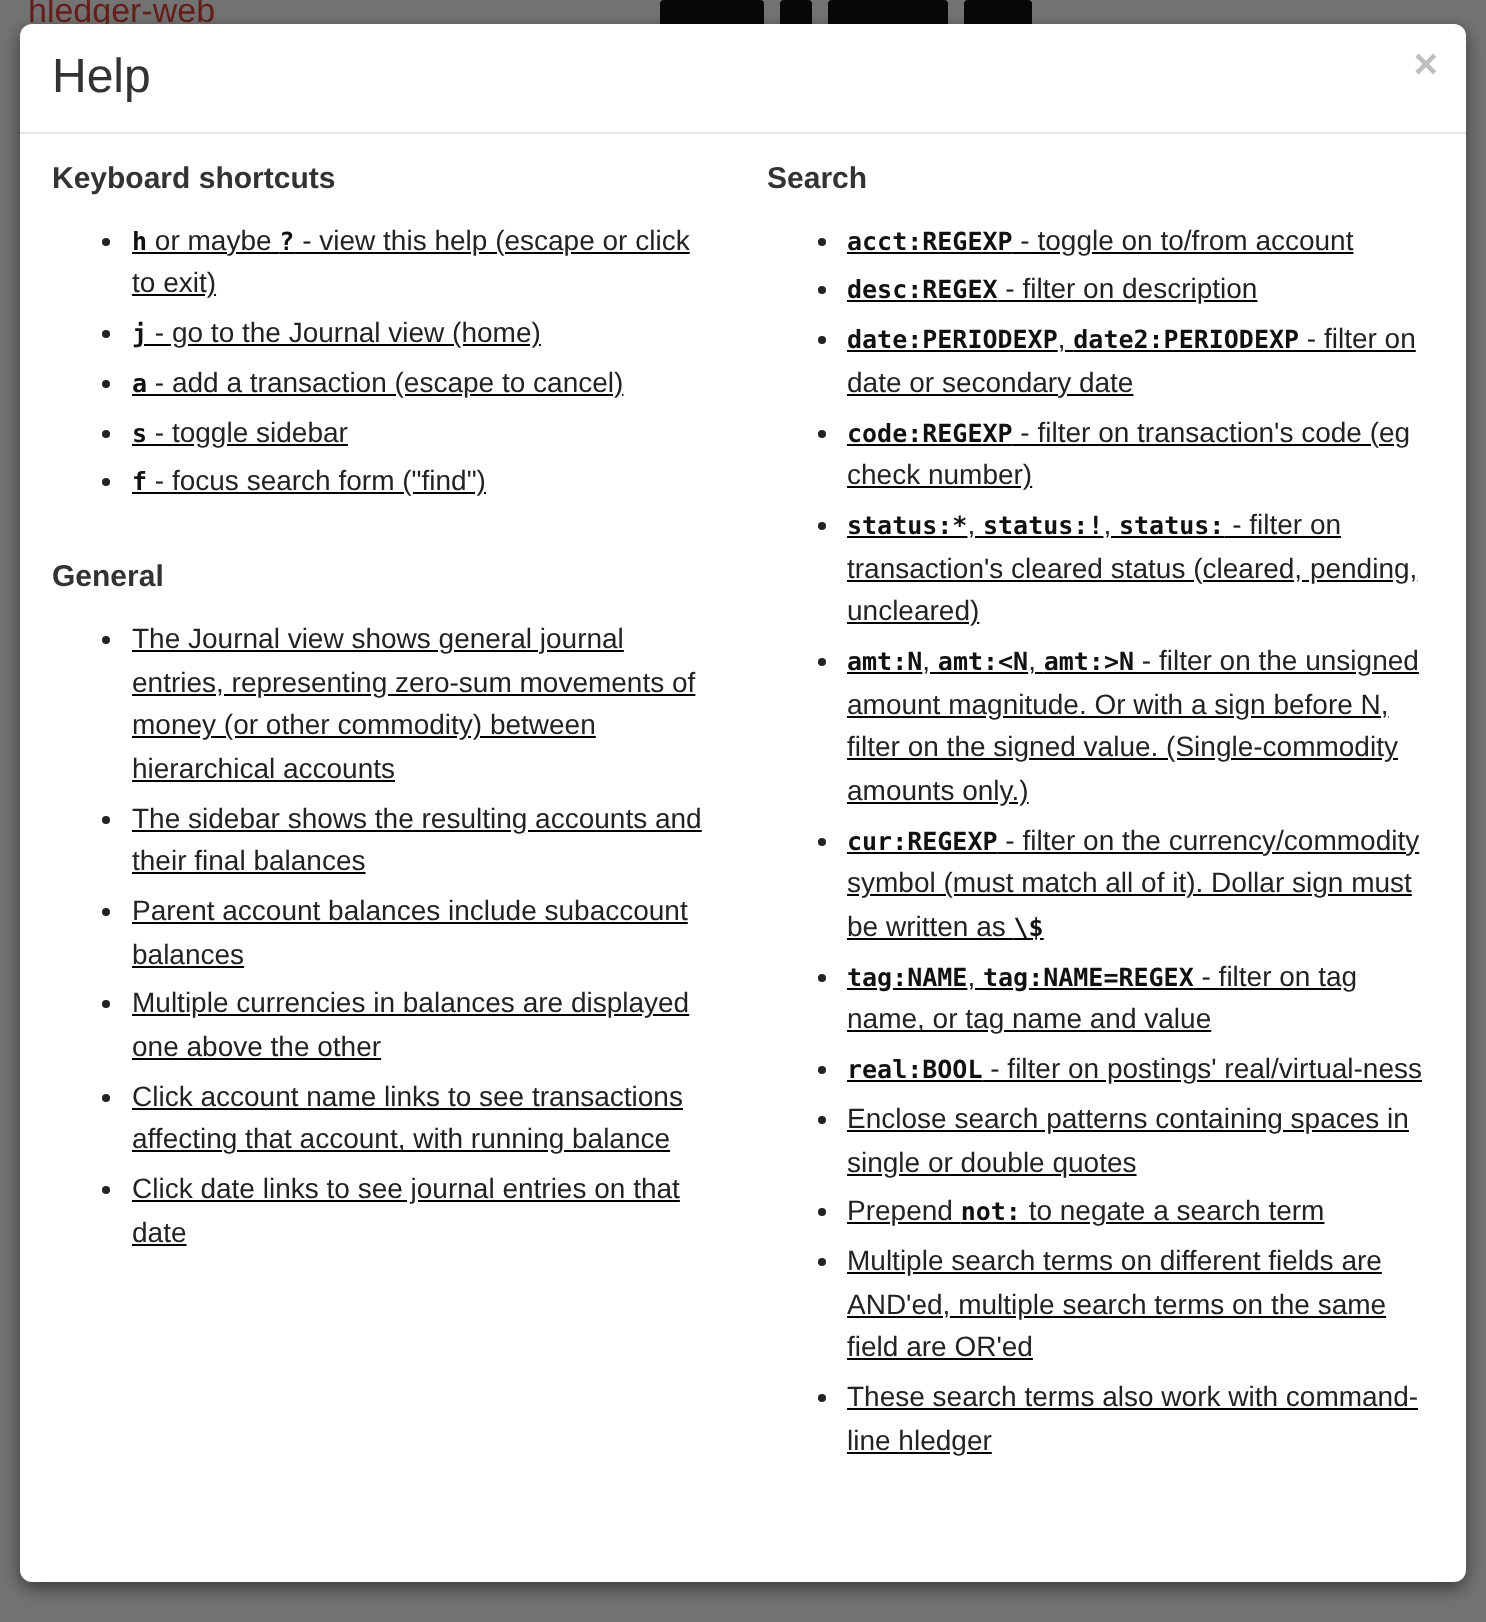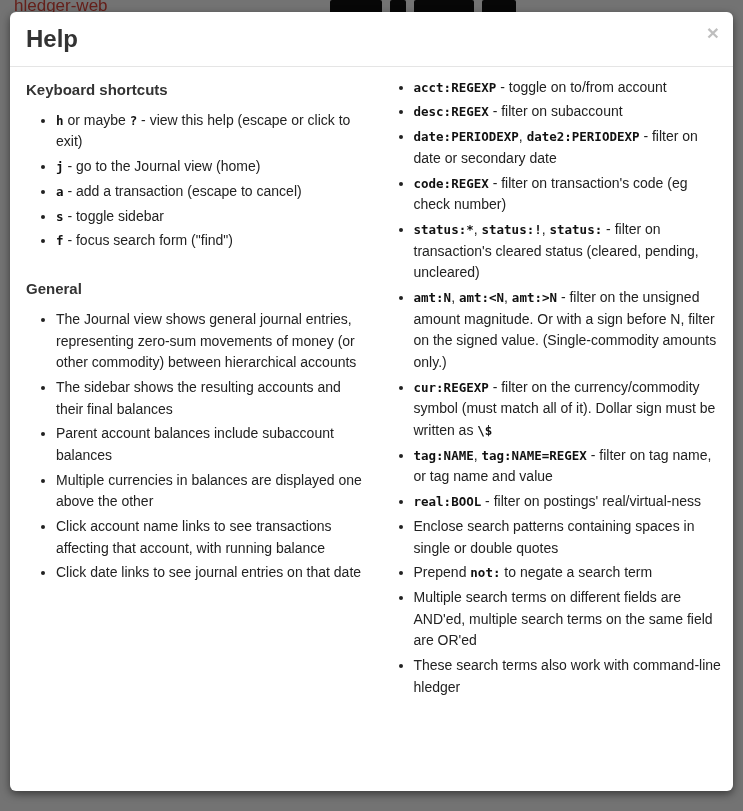--- a/index.html
+++ b/index.html
@@ -72,21 +72,21 @@
     overflow: hidden;
   }
   .modal-header {
     position: relative;
     padding: 13px 16px 12px 16px;
     border-bottom: 1px solid #e5e5e5;
   }
   .modal-title {
     margin: 0;
     font-size: 24px;
-    font-weight: 700;
+    font-weight: 400;
     color: #333;
     line-height: 1.2;
   }
   .close {
     position: absolute;
     top: 10px;
     right: 14px;
     background: none;
     border: none;
     padding: 0;
@@ -107,23 +107,24 @@
     padding-right: 6px;
   }
   .col .section-heading {
     font-size: 15px;
     font-weight: 700;
     color: #333;
     margin: 28px 0 12px 8px;
   }
   .col .section-heading:first-child { margin-top: 6px; }
   .bullet-list {
-    margin: 2px;
+    margin: 12px;
     padding: 0 0 0 36px;
     list-style: disc;
+    text-decoration: underline;
   }
   .bullet-list li {
     font-size: 14px;
     line-height: 1.55;
     color: #222;
     margin-bottom: 3px;
   }
   .code {
     font-family: "DejaVu Sans Mono", monospace;
     font-weight: 700;
@@ -167,25 +168,26 @@
           <ul class="bullet-list">
             <li><span>The Journal view shows general journal entries, representing zero-sum movements of money (or other commodity) between hierarchical accounts</span></li>
             <li><span>The sidebar shows the resulting accounts and their final balances</span></li>
             <li><span>Parent account balances include subaccount balances</span></li>
             <li><span>Multiple currencies in balances are displayed one above the other</span></li>
             <li><span>Click account name links to see transactions affecting that account, with running balance</span></li>
             <li><span>Click date links to see journal entries on that date</span></li>
           </ul>
         </div>
       <div class="col">
+          <div class="section-heading">Search</div>
           <ul class="bullet-list">
             <li><span class="code">acct:REGEXP</span><span> - toggle on to/from account</span></li>
-            <li><span class="code">desc:REGEX</span><span> - filter on subaccount</span></li>
+            <li><span class="code">desc:REGEX</span><span> - filter on description</span></li>
             <li><span class="code">date:PERIODEXP</span><span>, </span><span class="code">date2:PERIODEXP</span><span> - filter on date or secondary date</span></li>
-            <li><span class="code">code:REGEX</span><span> - filter on transaction's code (eg check number)</span></li>
+            <li><span class="code">code:REGEXP</span><span> - filter on transaction's code (eg check number)</span></li>
             <li><span class="code">status:*</span><span>, </span><span class="code">status:!</span><span>, </span><span class="code">status:</span><span> - filter on transaction's cleared status (cleared, pending, uncleared)</span></li>
             <li><span class="code">amt:N</span><span>, </span><span class="code">amt:&lt;N</span><span>, </span><span class="code">amt:&gt;N</span><span> - filter on the unsigned amount magnitude. Or with a sign before N, filter on the signed value. (Single-commodity amounts only.)</span></li>
             <li><span class="code">cur:REGEXP</span><span> - filter on the currency/commodity symbol (must match all of it). Dollar sign must be written as </span><span class="code">\$</span></li>
             <li><span class="code">tag:NAME</span><span>, </span><span class="code">tag:NAME=REGEX</span><span> - filter on tag name, or tag name and value</span></li>
             <li><span class="code">real:BOOL</span><span> - filter on postings' real/virtual-ness</span></li>
             <li><span>Enclose search patterns containing spaces in single or double quotes</span></li>
             <li><span>Prepend </span><span class="code">not:</span><span> to negate a search term</span></li>
             <li><span>Multiple search terms on different fields are AND'ed, multiple search terms on the same field are OR'ed</span></li>
             <li><span>These search terms also work with command-line hledger</span></li>
           </ul>

